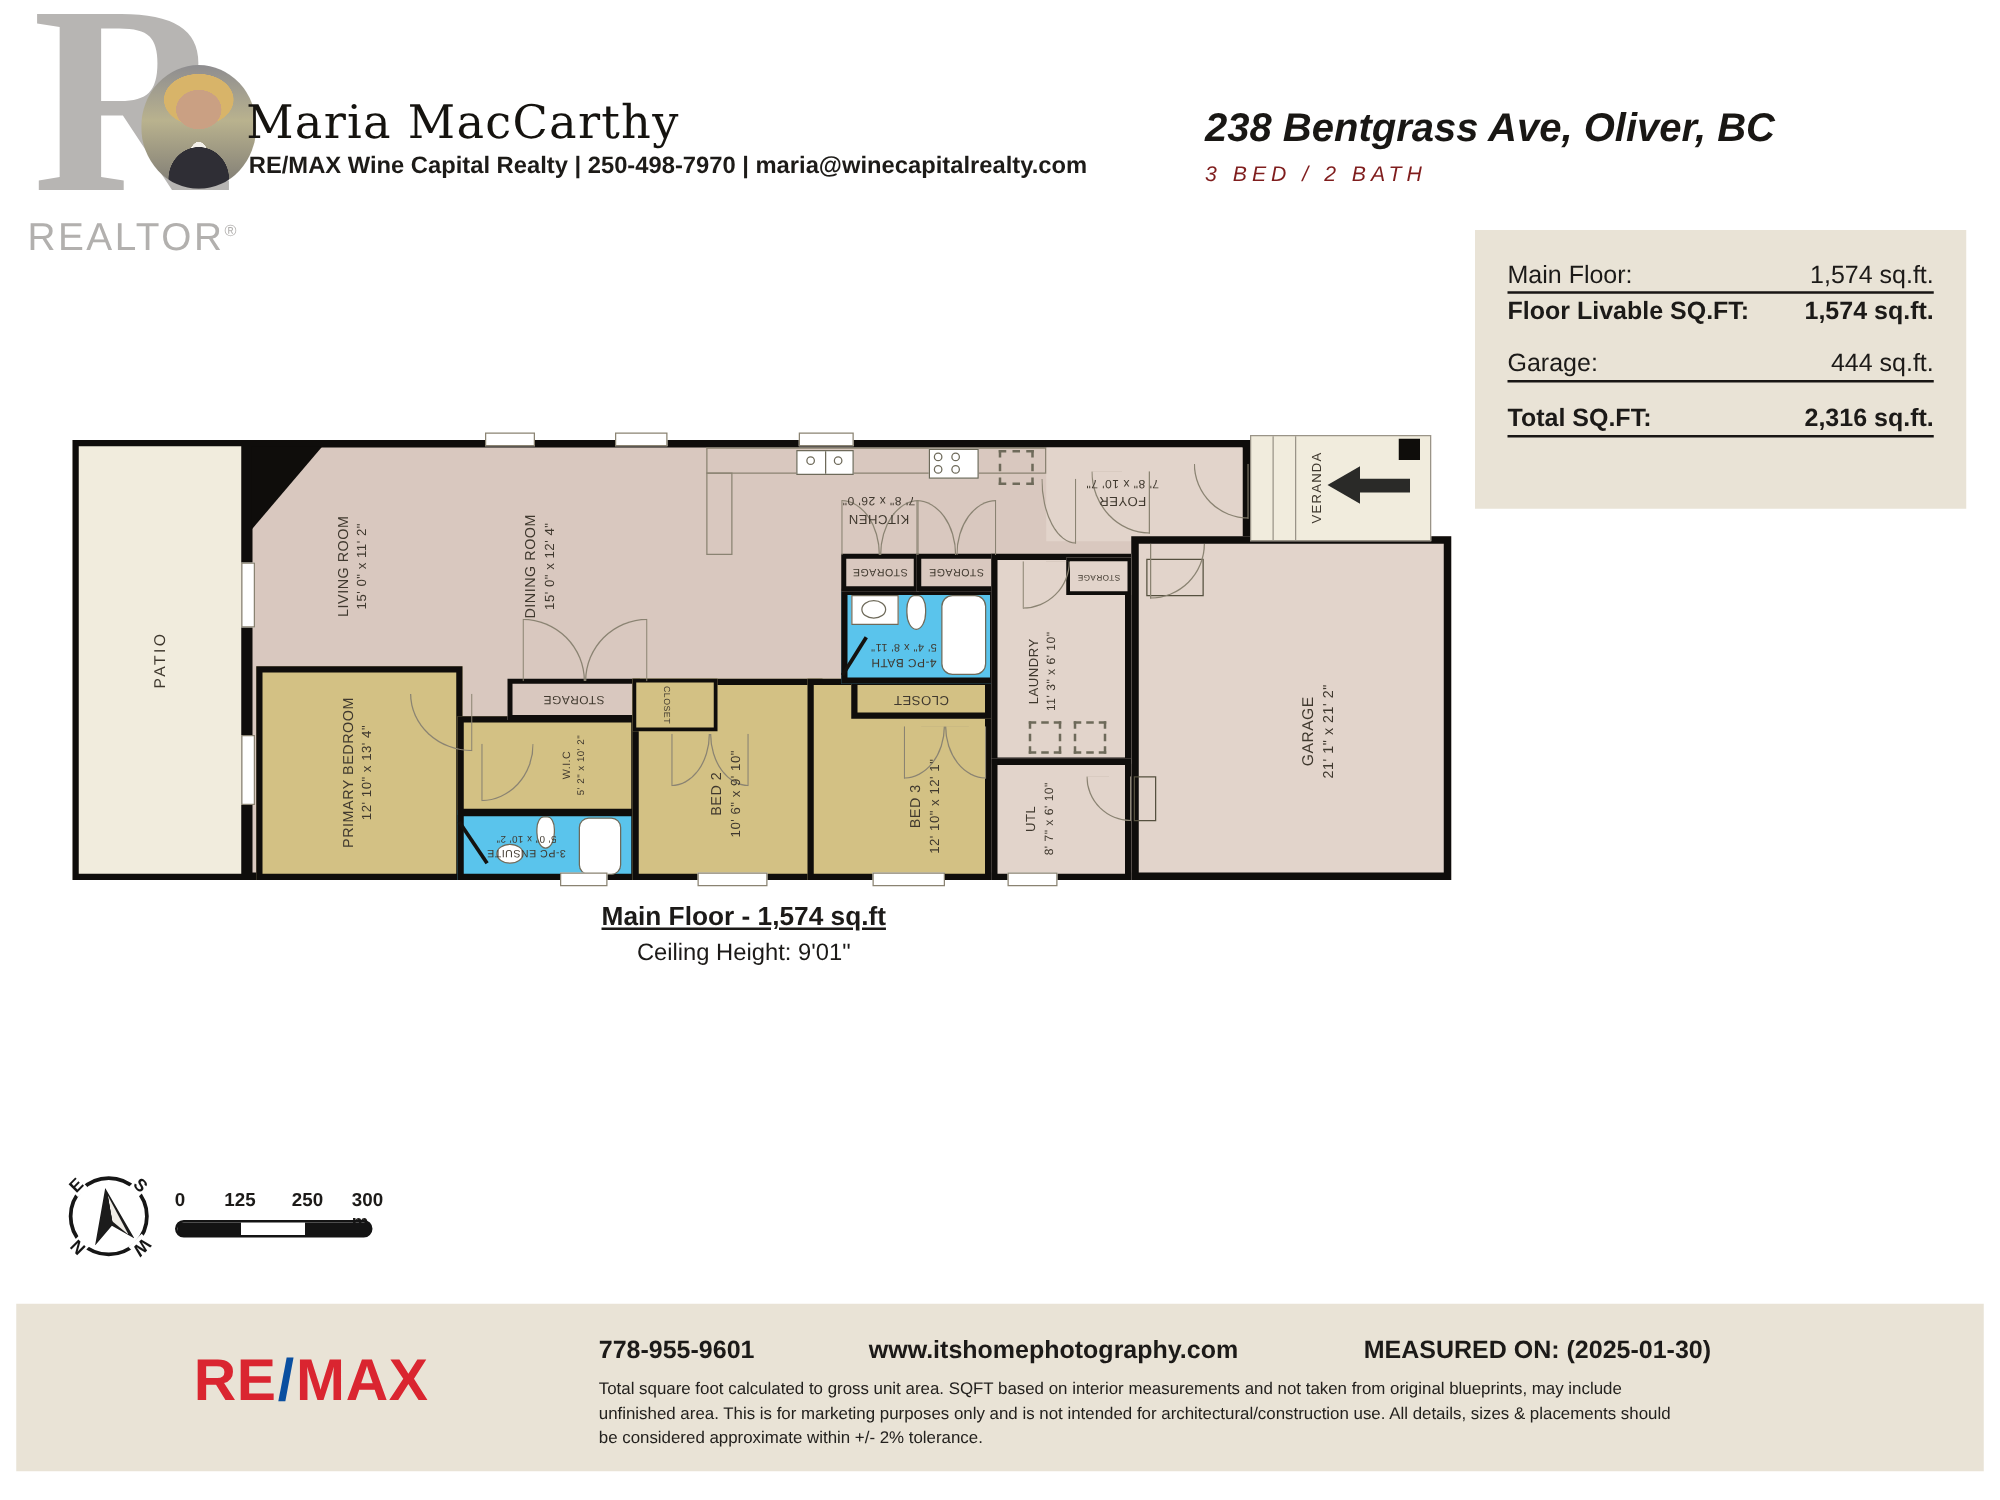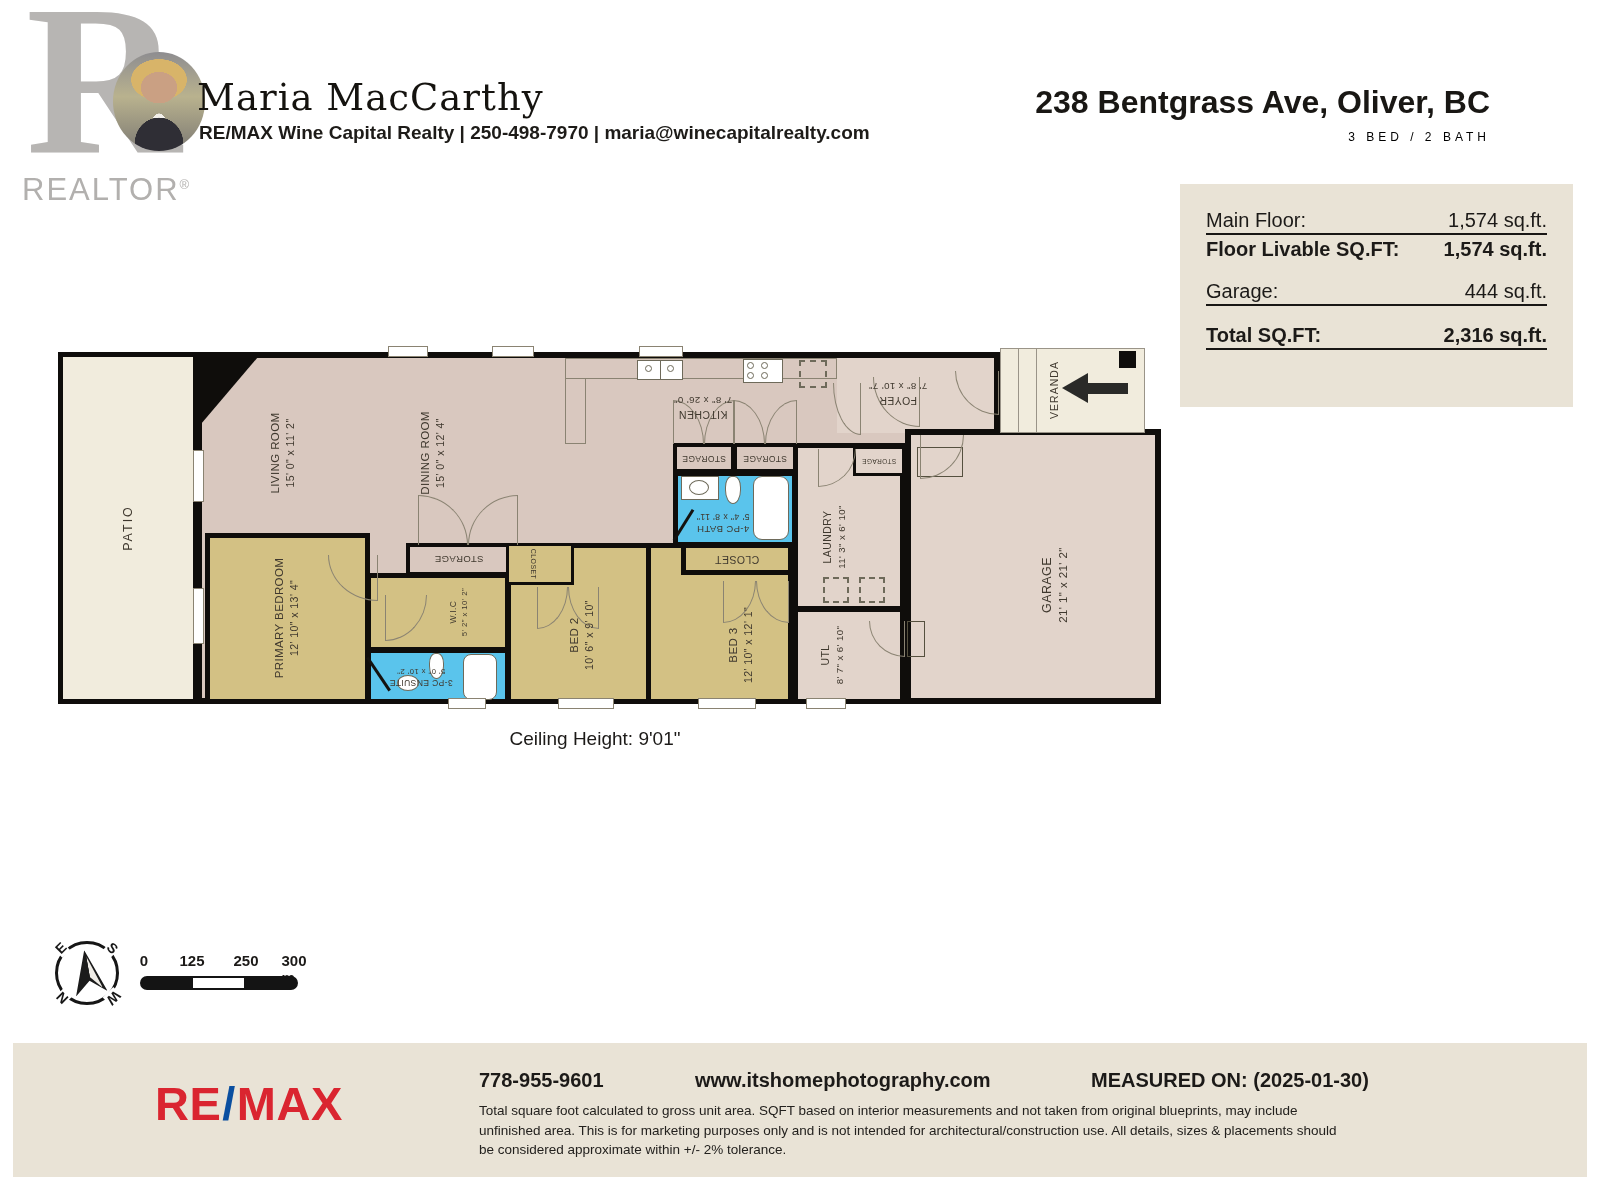--- a/index.html
+++ b/index.html
@@ -14,23 +14,23 @@
   .avatar { position:absolute; left:113px; top:52px; width:92px; height:99px; border-radius:50%;
      background:
        radial-gradient(ellipse 30px 26px at 50% 36%, #caa083 0 60%, rgba(0,0,0,0) 61%),
        radial-gradient(ellipse 46px 34px at 50% 28%, #d8b469 0 60%, rgba(0,0,0,0) 61%),
        radial-gradient(ellipse 40px 42px at 50% 92%, #2f2e35 0 60%, rgba(0,0,0,0) 61%),
        radial-gradient(ellipse 14px 26px at 50% 78%, #f3f0ea 0 60%, rgba(0,0,0,0) 61%),
        linear-gradient(180deg,#8e8d90 0%, #b9b28e 45%, #7d7a74 100%);
   }
   .agent-name { position:absolute; left:197px; top:76px; font-family:"DejaVu Serif", serif; font-size:37px; color:#15130f; letter-spacing:1px; }
   .agent-contact { position:absolute; left:199px; top:122px; font-size:19px; font-weight:600; color:#1d1b18; }
-  .addr { position:absolute; left:940px; top:84px; width:550px; text-align:right; }
+  .addr { position:absolute; left:964px; top:84px; width:550px; text-align:left;font-style:italic; }
   .addr .line1 { font-size:32px; font-weight:bold; color:#191714; }
-  .addr .line2 { font-size:12px; letter-spacing:4px; margin-top:9px; color:#000000; }
+  .addr .line2 { font-size:17px; letter-spacing:4px; margin-top:9px; color:#7f1d1d; }
 
   
   .sqft { position:absolute; left:1180px; top:184px; width:393px; height:223px; background:#e9e3d6; padding:24px 26px 0 26px; }
   .srow { display:flex; justify-content:space-between; font-size:20px; line-height:24px; margin-bottom:2px; padding-bottom:1px; }
   .srow.u { border-bottom:2px solid #181614; }
   .srow.b { font-weight:bold; }
   .sgap { height:15px; }
 
   
   .plan { position:absolute; left:55px; top:345px; width:1115px; height:368px; }
@@ -242,20 +242,21 @@
     <div class="lbl s7 cw" style="left:478px;top:219px;"><span>CLOSET</span></div>
     <div class="lbl s10 flip" style="left:682px;top:214px;"><span>CLOSET</span></div>
     <div class="lbl s11" style="left:527px;top:290px;"><span>BED 2</span><br><span class="dim">10' 6" x 9' 10"</span></div>
     <div class="lbl s11" style="left:686px;top:300px;"><span>BED 3</span><br><span class="dim">12' 10" x 12' 1"</span></div>
     <div class="lbl s9 flip" style="left:668px;top:178px;"><span>4-PC BATH</span><br><span class="dim">5' 4" x 8' 11"</span></div>
     <div class="lbl s10" style="left:780px;top:192px;"><span>LAUNDRY</span><br><span class="dim">11' 3" x 6' 10"</span></div>
     <div class="lbl s10" style="left:778px;top:310px;"><span>UTL</span><br><span class="dim">8' 7" x 6' 10"</span></div>
   </div>
 
   <div class="caption">
+    <div class="t">Main Floor - 1,574 sq.ft</div>
     <div class="s">Ceiling Height: 9'01"</div>
   </div>
 
   <div class="compass">
     <div class="ring"></div>
     <span class="pt" style="left:2px;top:2px;transform:rotate(-45deg);">E</span>
     <span class="pt" style="left:54px;top:2px;transform:rotate(45deg);">S</span>
     <span class="pt" style="left:3px;top:52px;transform:rotate(-135deg);">N</span>
     <span class="pt" style="left:53px;top:52px;transform:rotate(135deg);">W</span>
     <div class="needle"></div>

